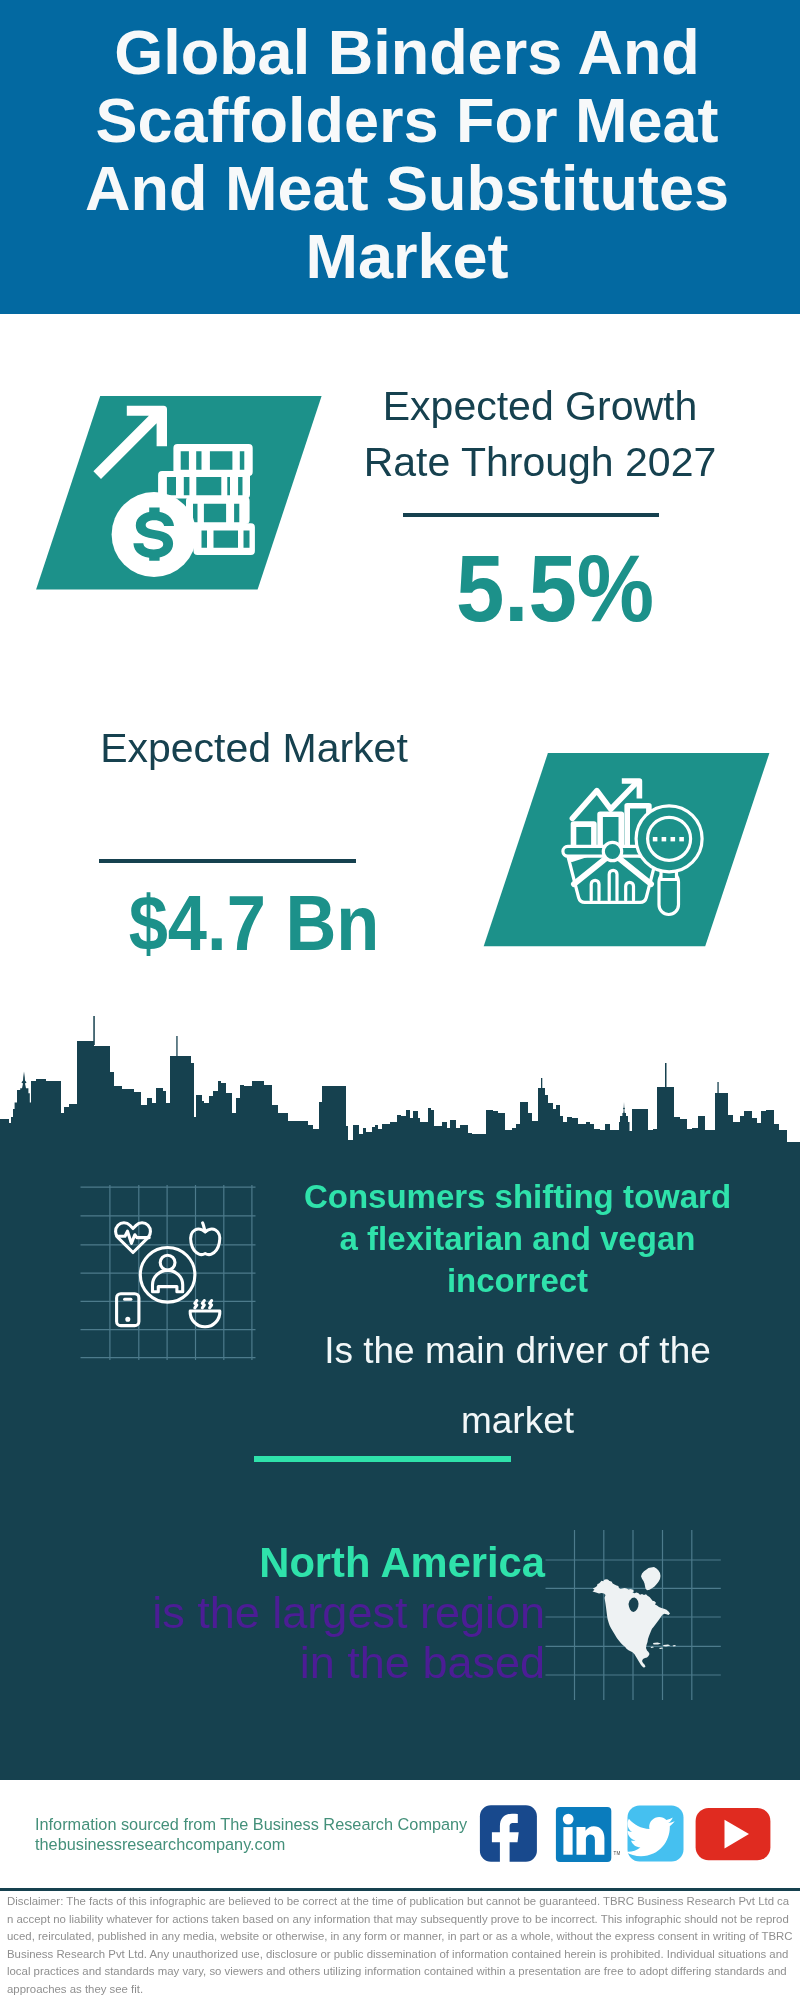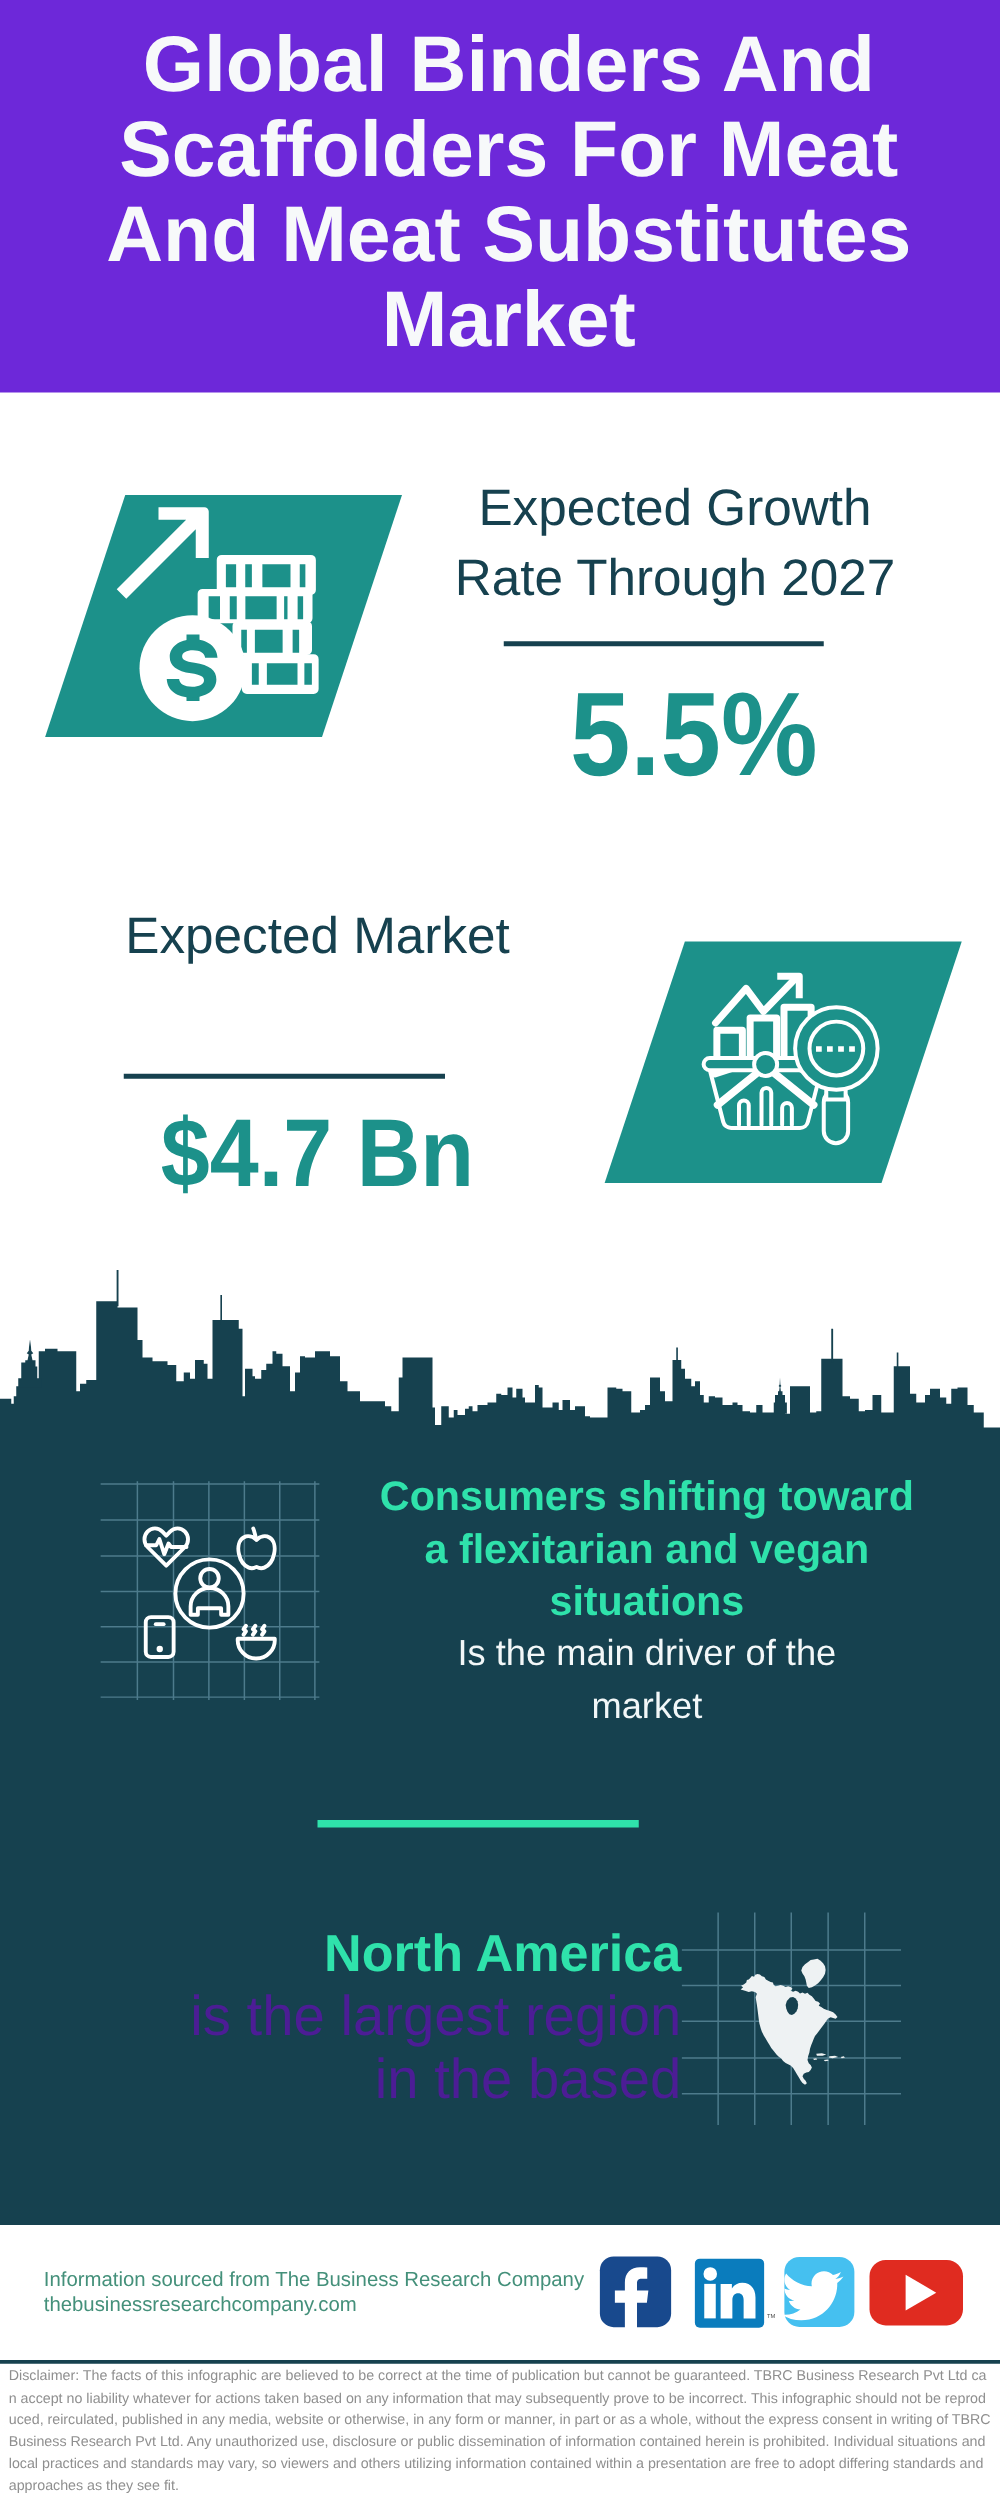--- a/index.html
+++ b/index.html
@@ -1,31 +1,31 @@
 <!DOCTYPE html>
 <html><head>
 <meta charset="utf-8">
 <style>
   html,body{margin:0;padding:0;}
   body{width:800px;height:2000px;background:#fff;font-family:"Liberation Sans",sans-serif;overflow:hidden;}
   .page{position:relative;width:800px;height:2000px;}
-  .header{position:absolute;left:0;top:0;width:800px;height:314px;background:#6d28d9;}
+  .header{position:absolute;left:0;top:0;width:800px;height:314px;background:#0369a1;}
   .title{position:absolute;left:77px;top:18px;width:660px;text-align:center;color:#f7f9fa;font-weight:bold;font-size:63px;line-height:68px;letter-spacing:0px;}
   .stat-label{color:#16414f;font-weight:normal;font-size:41px;line-height:56px;text-align:center;}
   .stat-rule{background:#16414f;height:4px;}
   .stat-value{color:#1c918a;font-weight:bold;font-size:95px;line-height:95px;text-align:center;transform:scaleX(0.915);}
   .abs{position:absolute;}
   .src{color:#44907a;font-size:16.3px;line-height:19.5px;font-weight:normal;white-space:nowrap;}
   .disclaimer{color:#8f8f8f;font-size:11.4px;line-height:17.6px;text-align:left;word-break:break-all;}
   .driver-text{text-align:center;line-height:42px;}
   .mint{color:#2fe2ab;font-weight:bold;font-size:33px;text-align:center;}
   .region-text{text-align:right;line-height:50px;}
   .mint2{color:#2fe2ab;font-weight:bold;font-size:41.7px;}
   .whitetxt2{color:#4c1d95;font-weight:normal;font-size:45.0px;}
-  .whitetxt{color:#f2f7f8;font-weight:normal;font-size:29px;}
+  .whitetxt{color:#f2f7f8;font-weight:normal;font-size:37px;margin-top:28px;}
 </style>
 </head>
 <body>
 
 <div class="page">
   <div class="header">
     <div class="title">Global Binders And Scaffolders For Meat And Meat Substitutes Market</div>
   </div>
 
   <div class="abs" style="left:0px;top:380px;width:340px;height:220px;">
@@ -134,21 +134,21 @@
         <path d="M190.2 1311.0 H219.8 a14.8 14.8 0 0 1 -14.8 15.8 a14.8 14.8 0 0 1 -14.8 -15.8 Z"></path>
         <path d="M196.8 1300.6 l-2.0 2.8 l2.0 1.6 l-2.0 2.8"></path>
         <path d="M204.3 1300.6 l-2.0 2.8 l2.0 1.6 l-2.0 2.8"></path>
         <path d="M211.6 1300.6 l-2.0 2.8 l2.0 1.6 l-2.0 2.8"></path>
       </g>
     </svg>
   </div>
   <div class="abs driver-text" style="left:290px;top:1176px;width:455px;">
     <div class="mint">Consumers shifting toward</div>
     <div class="mint">a flexitarian and vegan</div>
-    <div class="mint">situations</div>
+    <div class="mint">incorrect</div>
     <div class="whitetxt">Is the main driver of the</div>
     <div class="whitetxt">market</div>
   </div>
 
   <div class="abs" style="left:254px;top:1456px;width:257px;height:6px;background:#2fe2ab;"></div>
 
   <div class="abs region-text" style="left:55px;top:1538px;width:490px;">
     <div class="mint2">North America</div>
     <div class="whitetxt2">is the largest region</div>
     <div class="whitetxt2">in the based</div>

